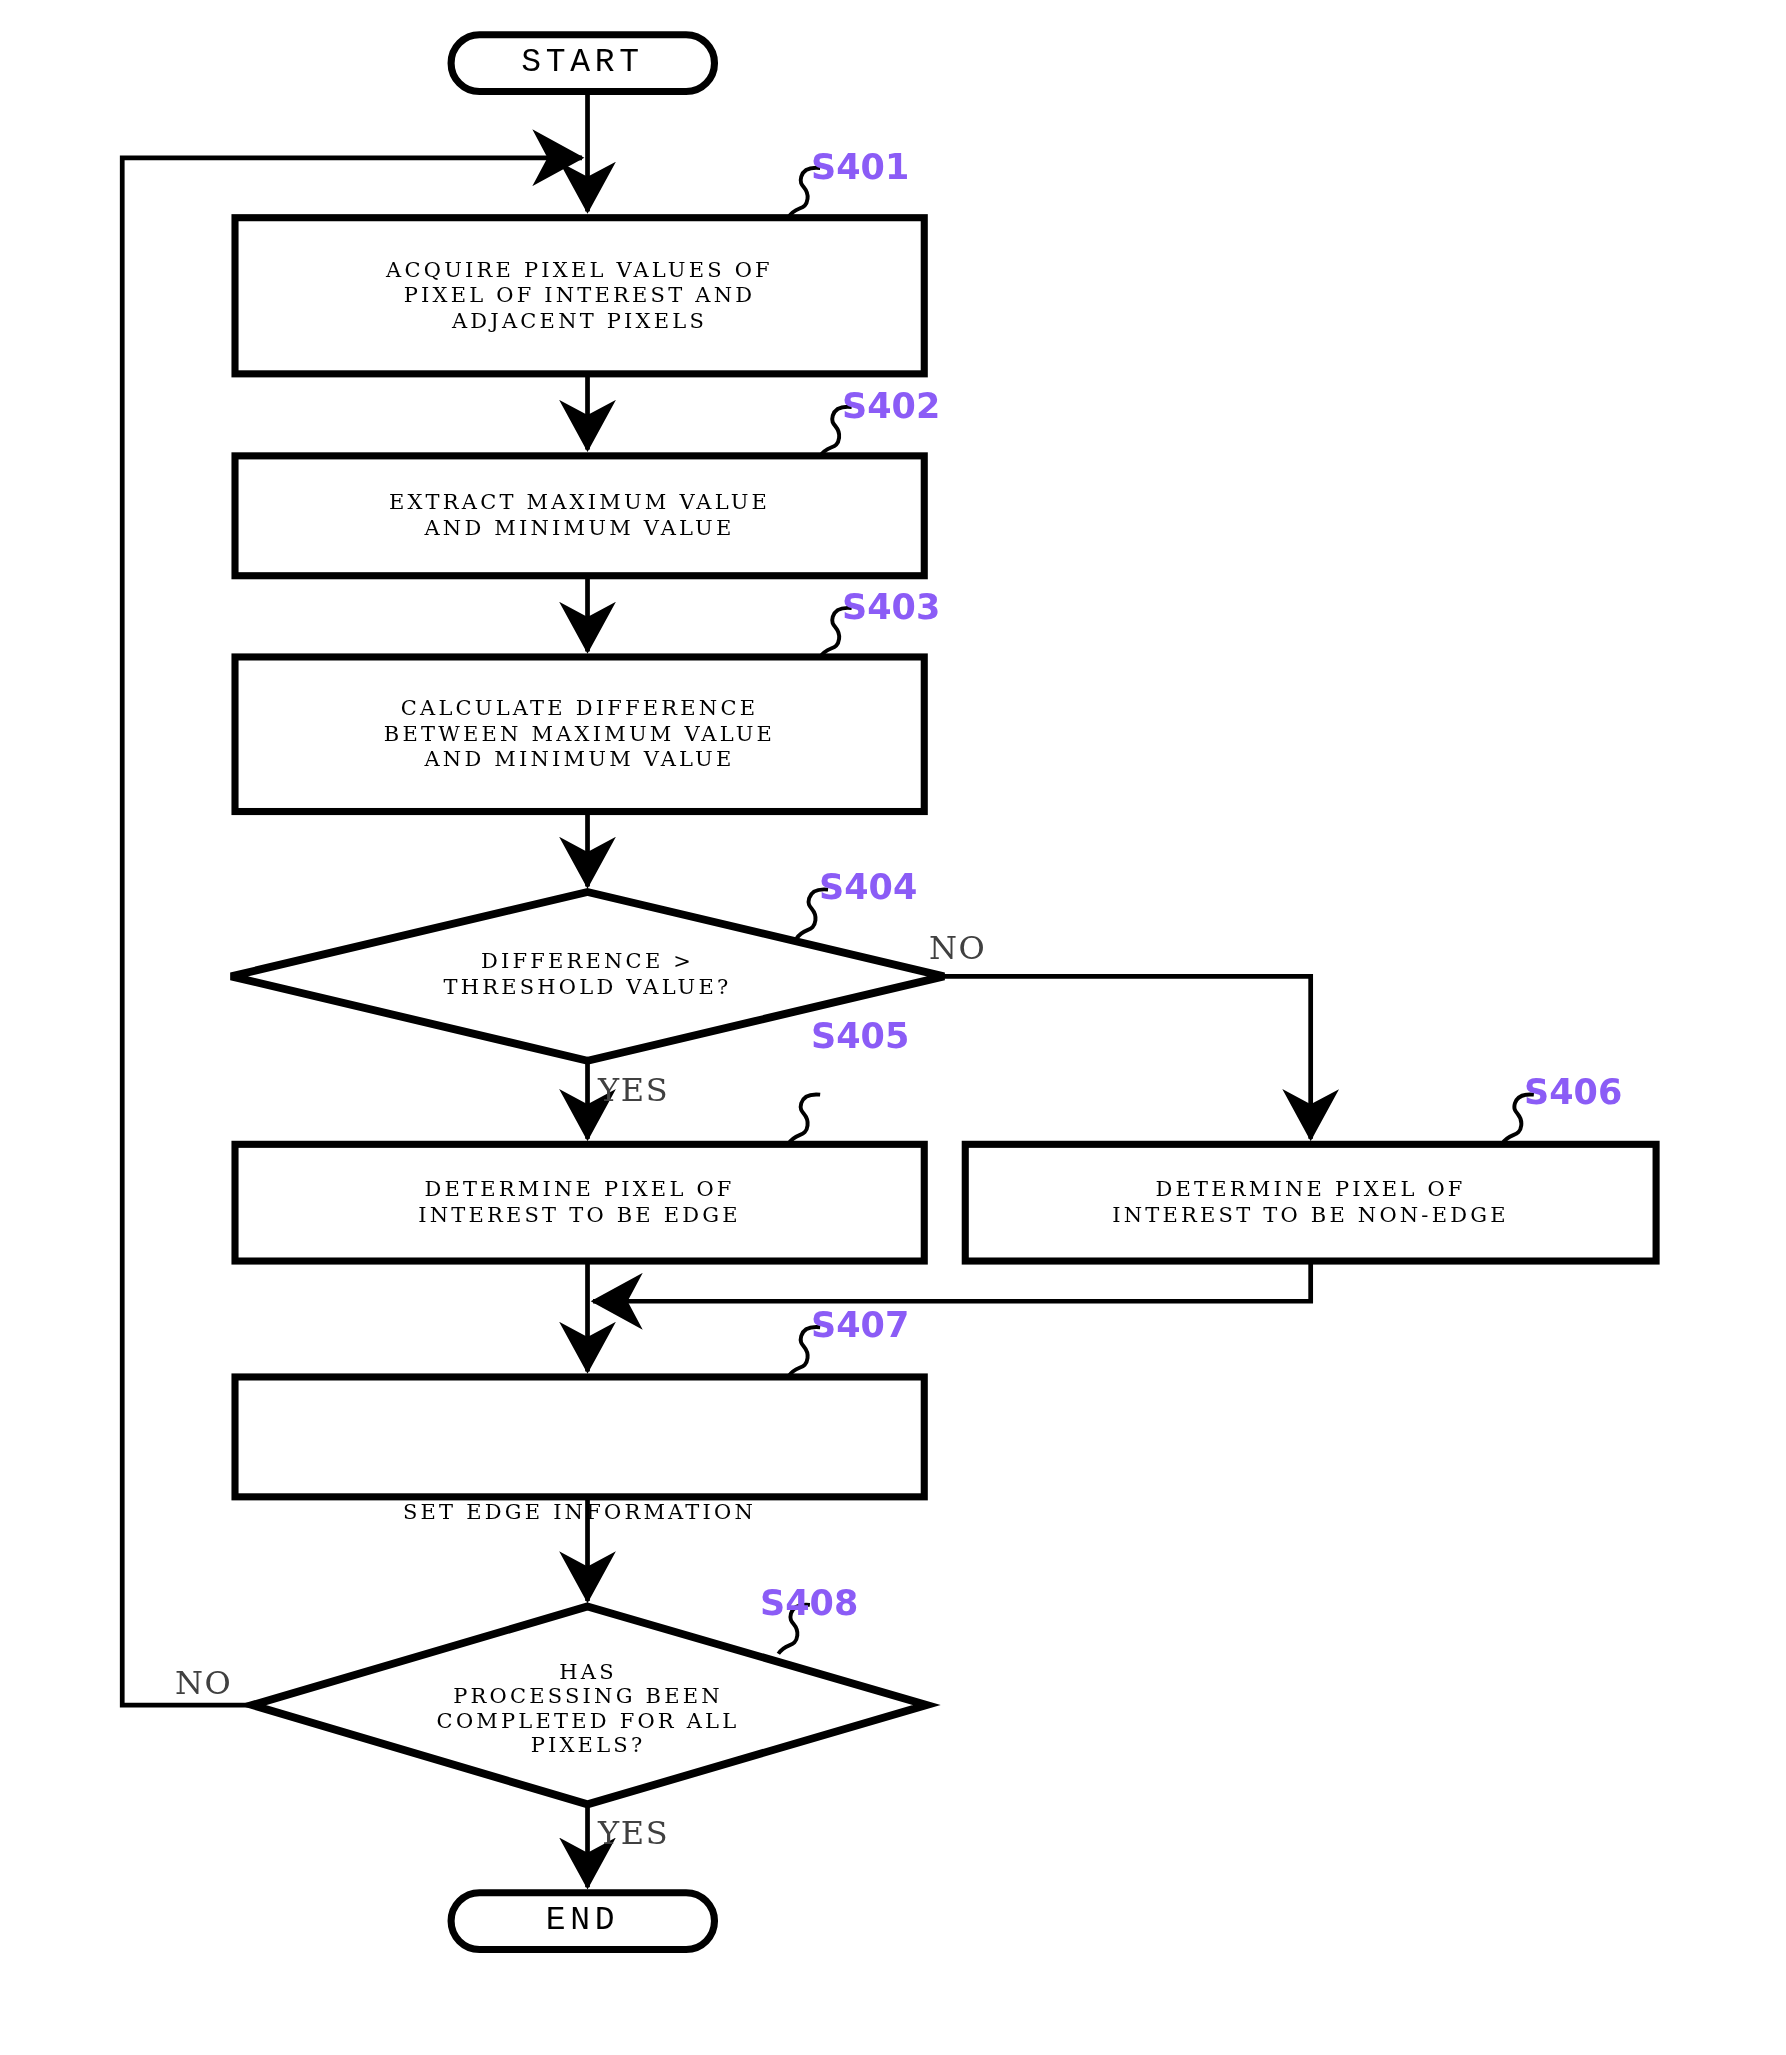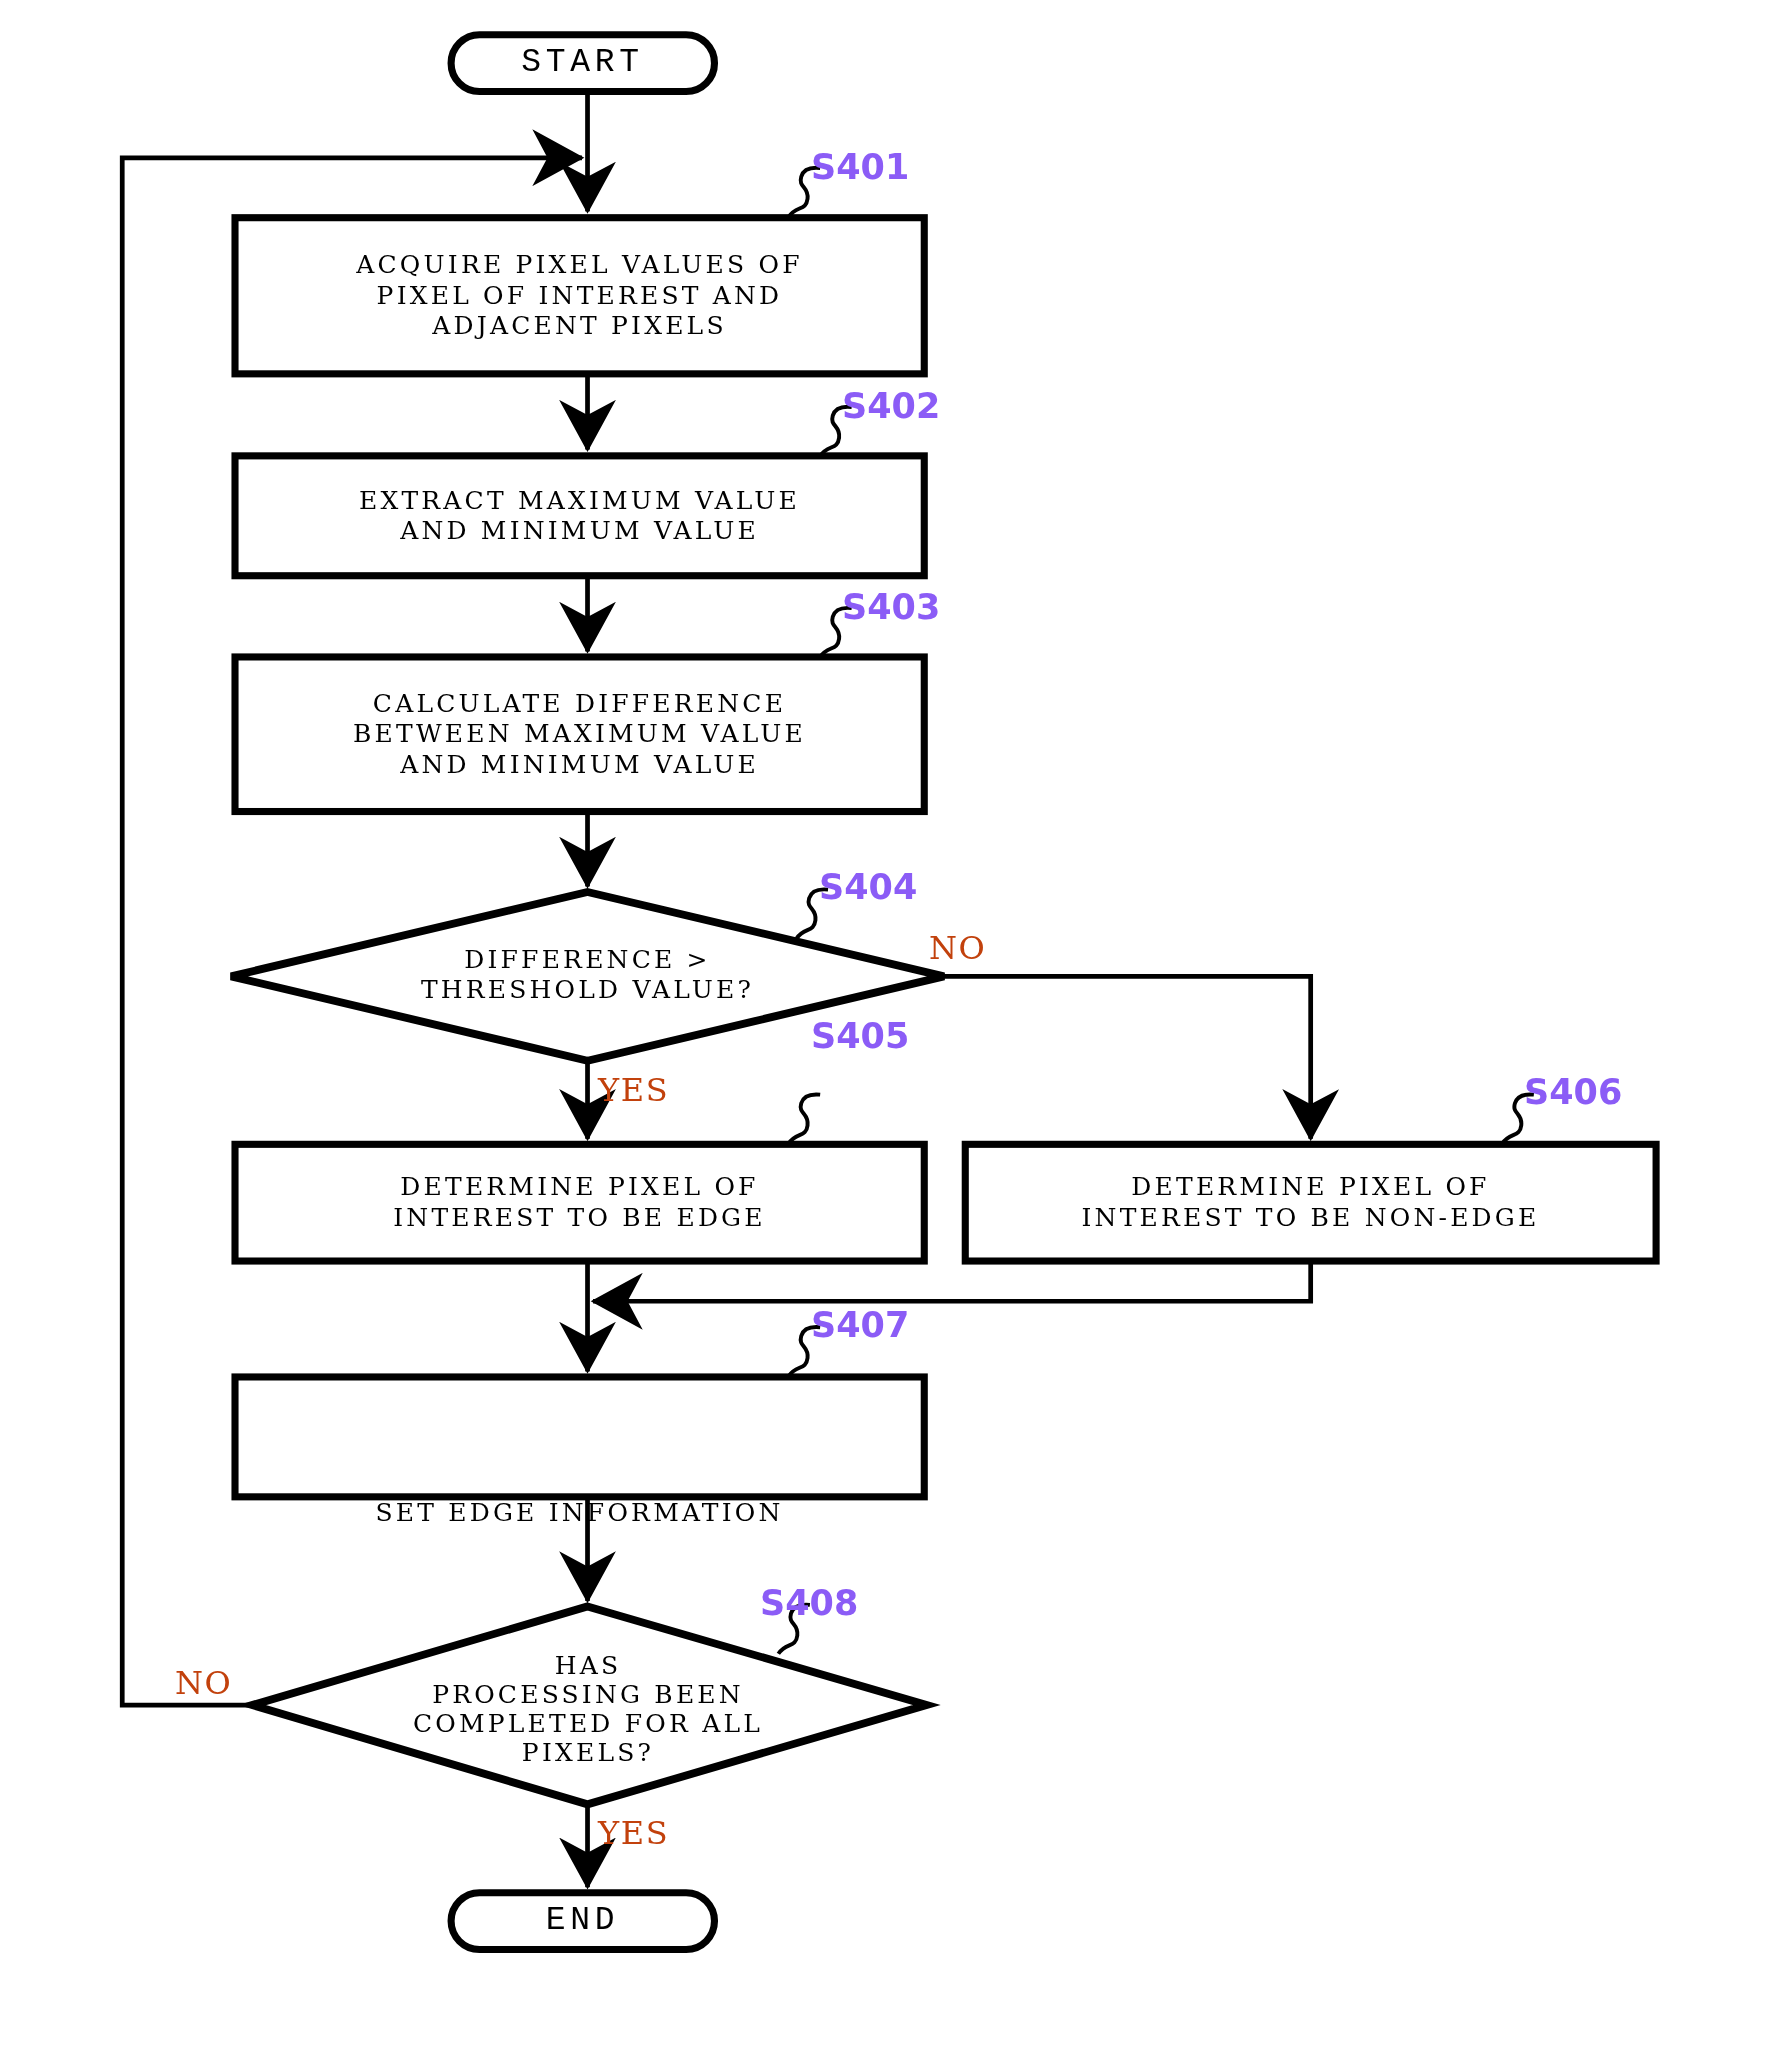--- a/index.html
+++ b/index.html
@@ -24,21 +24,21 @@
     width: 1787px;
     height: 2056px;
   }
   .node-text {
     position: absolute;
     display: flex;
     align-items: center;
     justify-content: center;
     text-align: center;
     font-family: "DejaVu Serif", serif;
-    font-size: 25px;
+    font-size: 21px;
     letter-spacing: 3.2px;
     line-height: 1.22;
     color: #000000;
     white-space: pre-line;
     pointer-events: none;
   }
   .term-text {
     font-size: 33px;
     letter-spacing: 4.7px;
     font-family: Liberation Mono, monospace;
@@ -49,21 +49,21 @@
     font-weight: bold;
     font-size: 35px;
     letter-spacing: 0px;
     color: #8b5cf6;
   }
   .branch-label {
     position: absolute;
     font-family: "DejaVu Serif", serif;
     font-size: 32px;
     letter-spacing: 1.6px;
-    color: #c2410c;
+    color: #404040;
   }
 </style>
 </head>
 <body>
 
 <div id="canvas">
 
   <svg id="flow" viewBox="0 0 2266 2607">
     <defs>
       <marker id="arrow" viewBox="0 0 12 12" refX="10.5" refY="6" markerWidth="12" markerHeight="12" orient="auto-start-reverse" markerUnits="strokeWidth">

